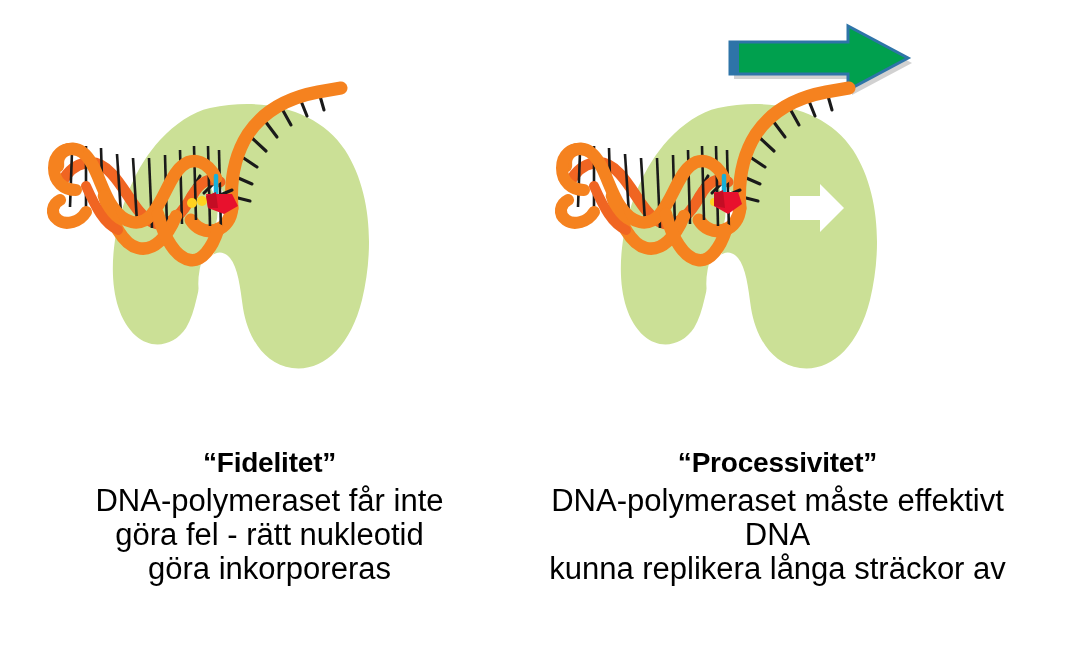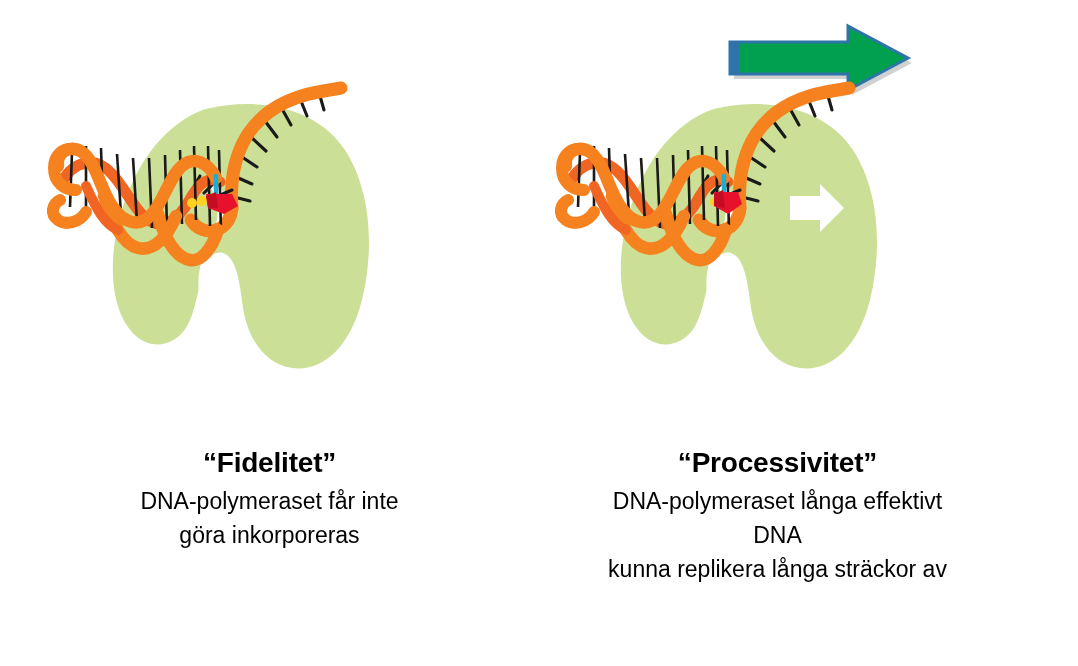--- a/index.html
+++ b/index.html
@@ -52,21 +52,21 @@
     font-size: 28px;
     line-height: 38px;
     letter-spacing: -0.2px;
     color: #000000;
     margin: 0 0 2px 0;
   }
 
   .caption-body {
     font-family: "Liberation Sans", sans-serif;
     font-weight: normal;
-    font-size: 23px;
+    font-size: 31px;
     line-height: 34px;
     color: #000000;
     margin: 0;
     padding: 0 28px;
   }
   .caption-body span { display: block; }
 
   svg { display: block; overflow: visible; }
 </style>
 </head>
@@ -179,20 +179,21 @@
           <path d="M206,194 L232,194 L238,206 L224,214 L208,208 Z" fill="#e8112d"></path>
           <path d="M206,196 L216,192 L218,208 L208,208 Z" fill="#c40d24"></path>
         </g>
       </svg>
     </div>
 
     <div class="caption-block">
       <div class="caption-title">“Fidelitet”</div>
       <div class="caption-body">
         <span>DNA-polymeraset får inte</span>
+        <span>göra fel - rätt nukleotid</span>
         <span>göra inkorporeras</span>
       </div>
     </div>
   </section>
 
   <section class="panel panel-right">
 
     <div class="figure">
       <svg width="539" height="430" viewBox="0 0 539 430" xmlns="http://www.w3.org/2000/svg" aria-hidden="true">
 
@@ -282,20 +283,20 @@
           <circle cx="206" cy="202" r="4" fill="#ffd21f"></circle>
           <path d="M206,192 L230,192 L234,204 L220,214 L206,206 Z" fill="#e8112d"></path>
           <path d="M206,194 L215,190 L217,208 L206,206 Z" fill="#c40d24"></path>
         </g>
       </svg>
     </div>
 
     <div class="caption-block">
       <div class="caption-title">“Processivitet”</div>
       <div class="caption-body">
-        <span>DNA-polymeraset långa effektivt</span>
+        <span>DNA-polymeraset måste effektivt</span>
         <span>DNA</span>
         <span>kunna replikera långa sträckor av</span>
       </div>
     </div>
   </section>
 
 </div>
 
 </body></html>

